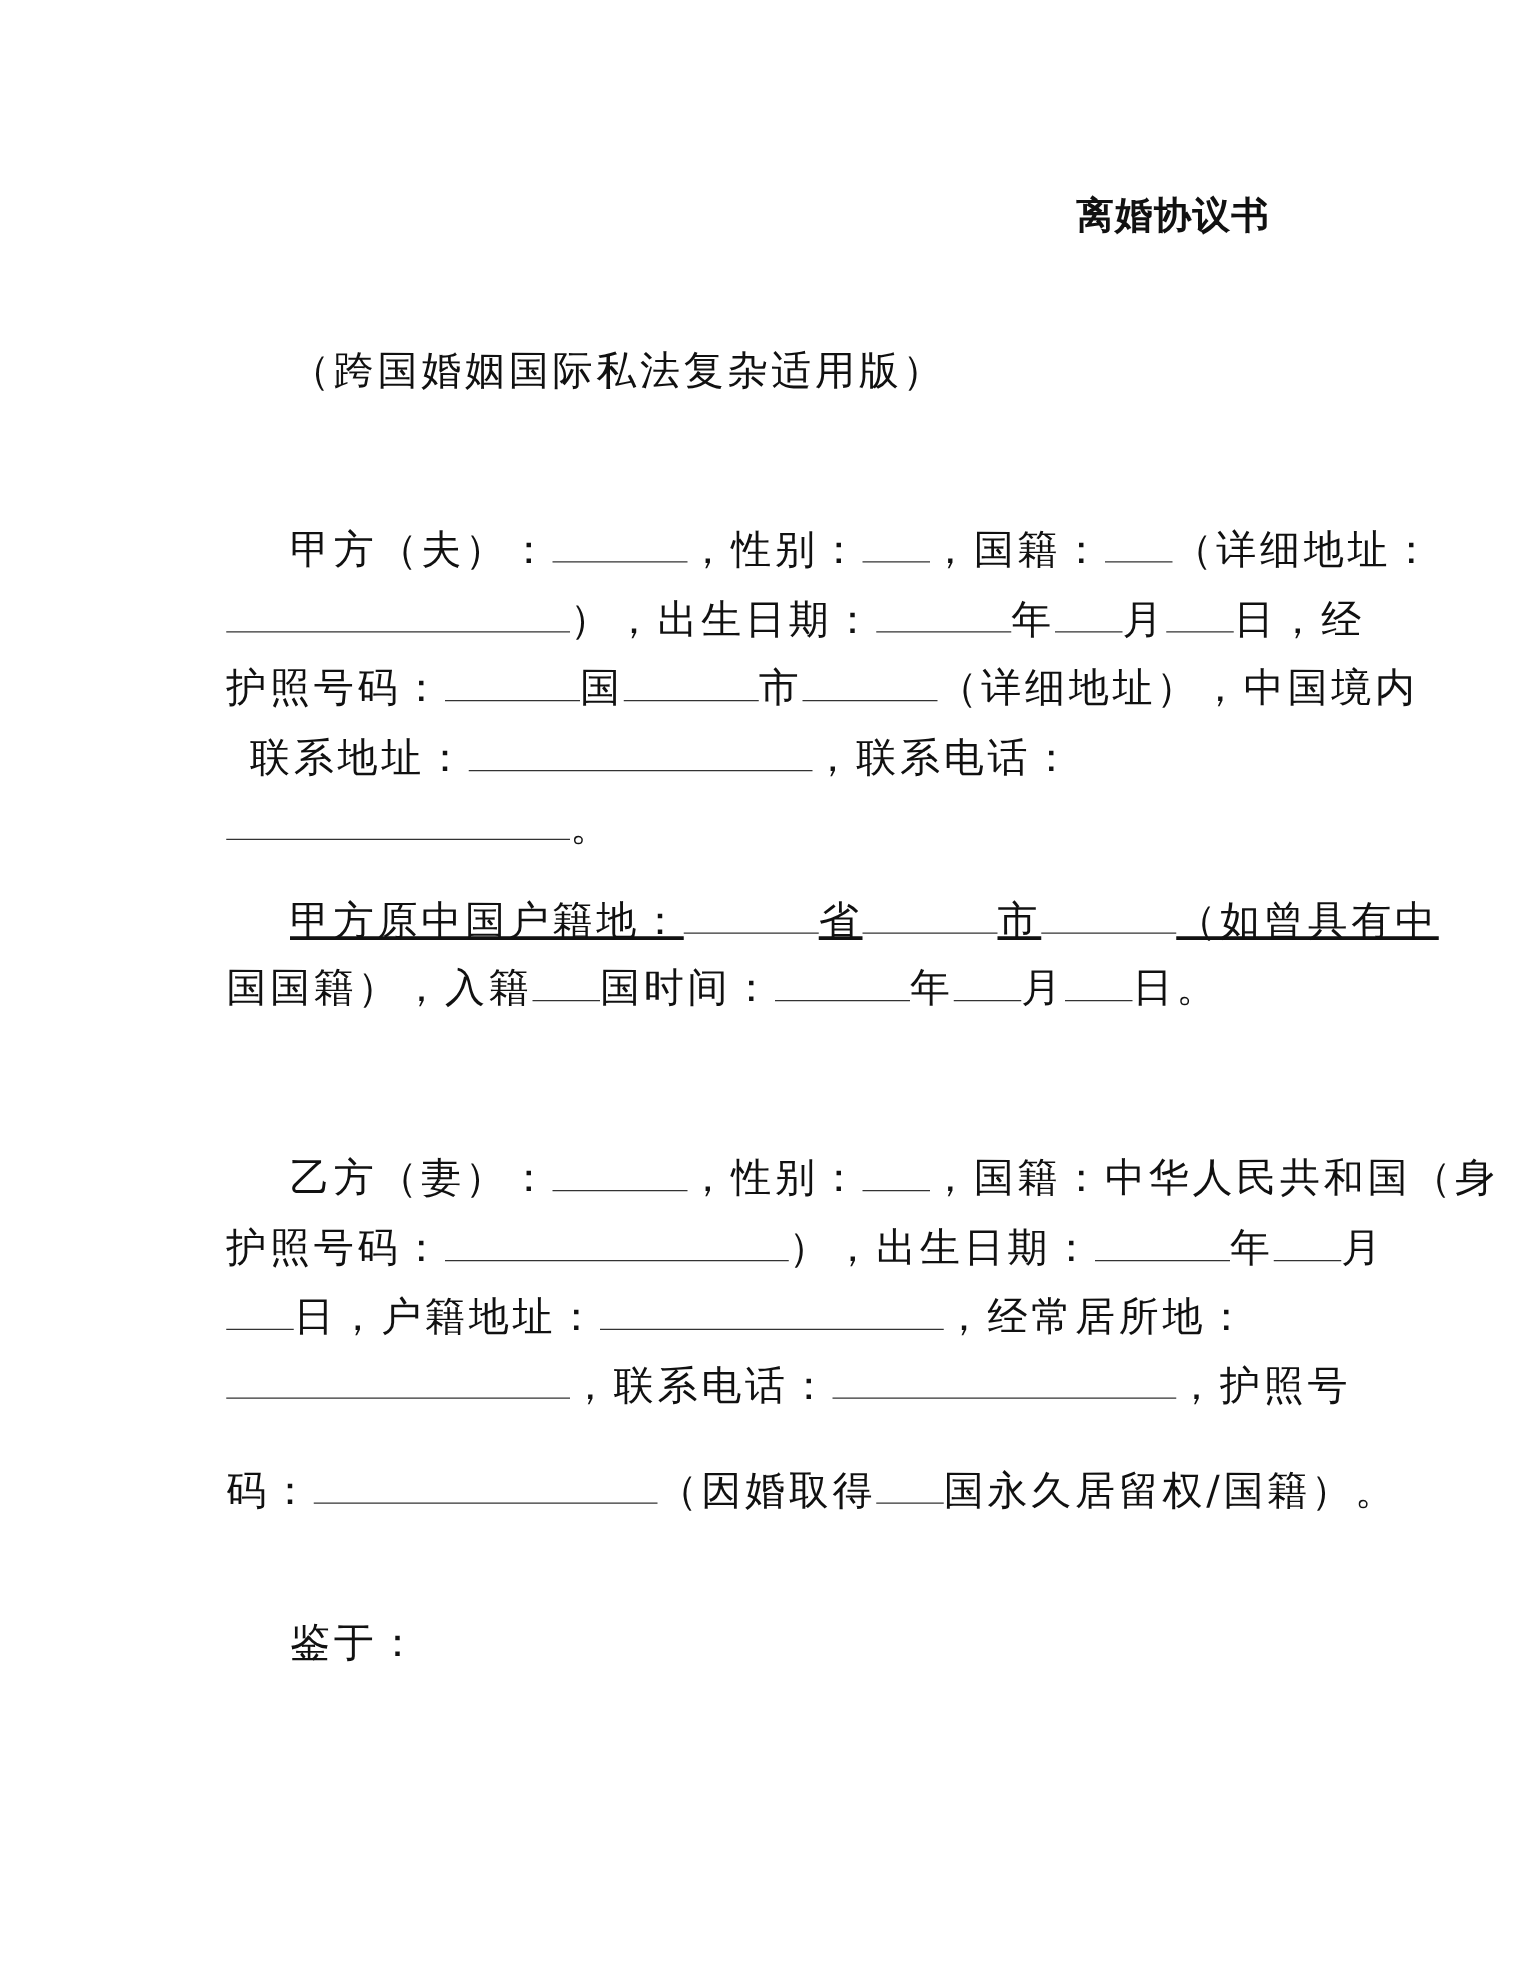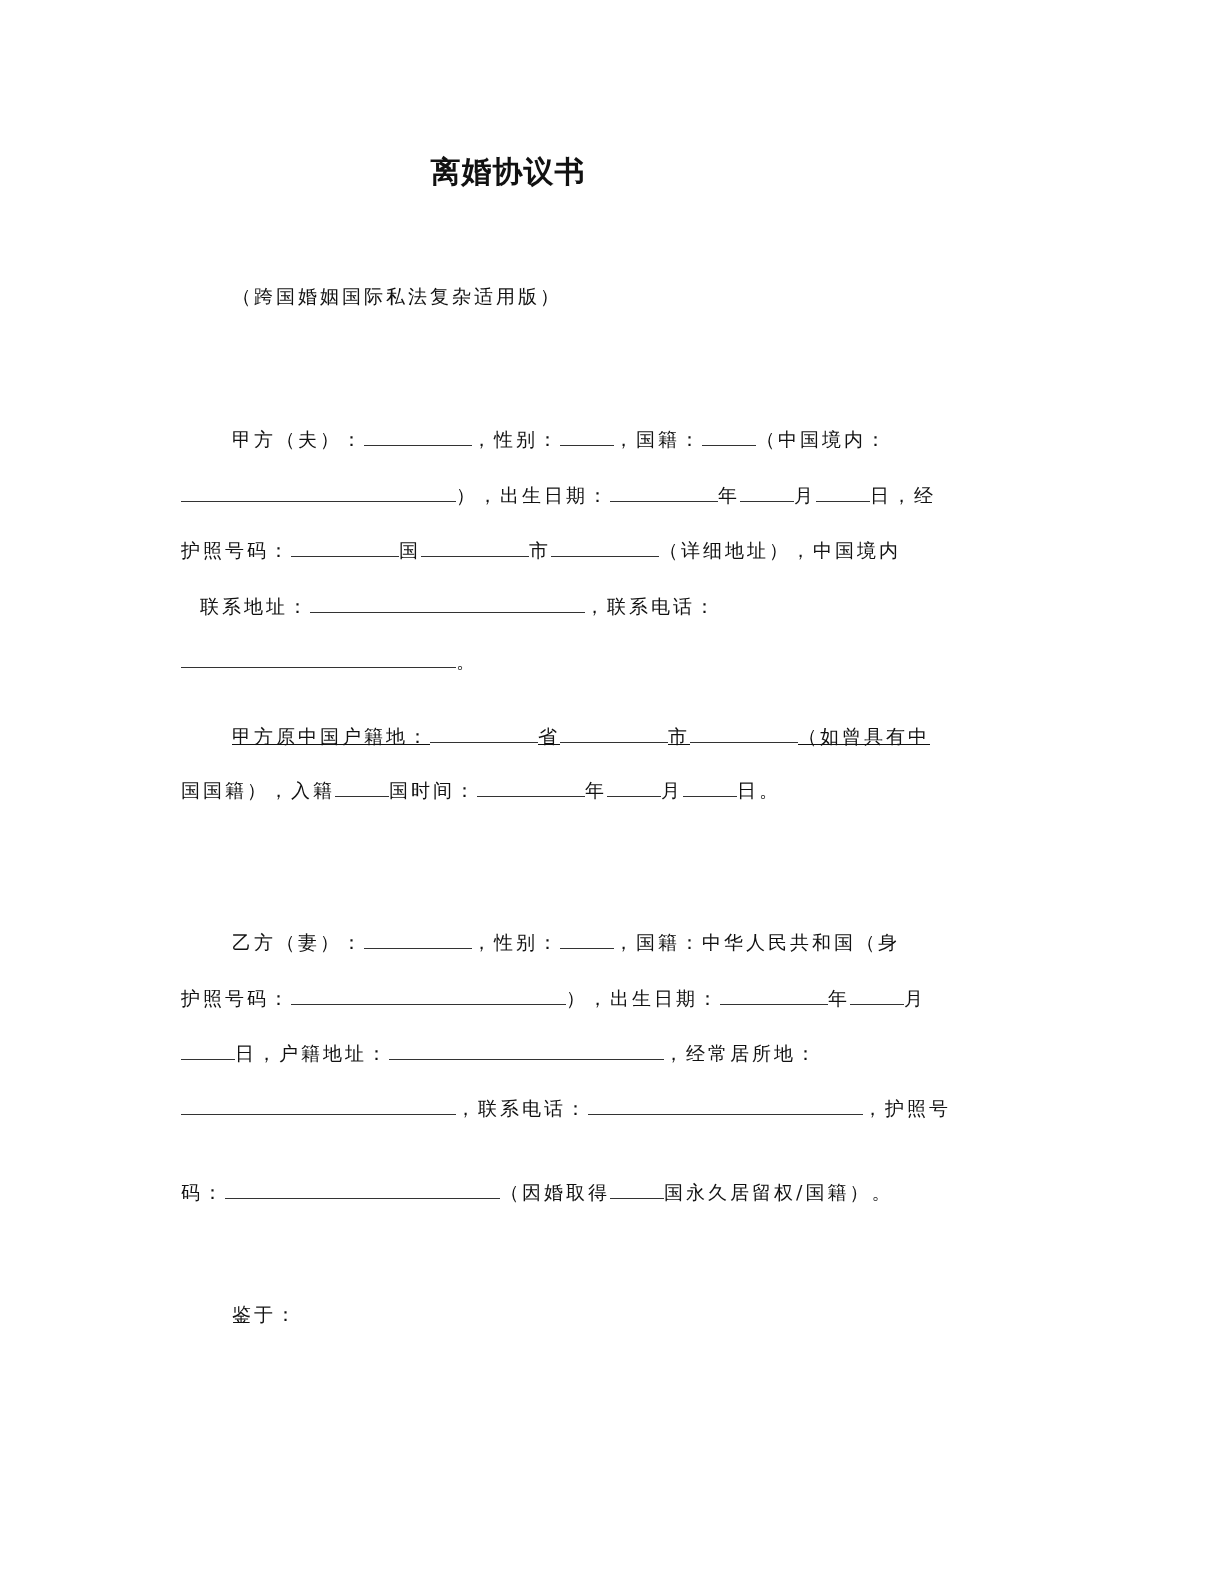--- a/index.html
+++ b/index.html
@@ -1,33 +1,33 @@
 <!DOCTYPE html>
 <html><head>
 <meta charset="utf-8">
 <style>
   html, body { margin:0; padding:0; background:#ffffff; }
   body { width:1224px; height:1584px; position:relative; overflow:hidden;
          font-family:"DejaVu Serif", "Liberation Serif", serif; color:#111; }
-  .title { position:absolute; left:0; width:1016px; top:152px; text-align:center;
+  .title { position:absolute; left:0; width:1016px; top:152px; text-align:right;
            font-size:30px; font-weight:bold; letter-spacing:1px;
            font-family:"DejaVu Sans", sans-serif; }
-  .line { position:absolute; left:181px; font-size:19px; white-space:nowrap; letter-spacing:3px; line-height:32px; }
+  .line { position:absolute; left:181px; font-size:32px; white-space:nowrap; letter-spacing:3px; line-height:32px; }
   .blank { display:inline-block; border-bottom:1px solid #333; height:22px; vertical-align:baseline; }
   .b8 { width:108px; } .b4 { width:54px; } .b20 { width:275px; }
 </style>
 </head>
 <body>
 
 <div class="title">离婚协议书</div>
 
 <div class="line" style="left:232px;top:280px;">（跨国婚姻国际私法复杂适用版）</div>
 
 <div class="line" style="left:232px;top:423px;">
-  <span>甲方（夫）：</span><span class="blank b8"></span><span>，性别：</span><span class="blank b4"></span><span>，国籍：</span><span class="blank b4"></span><span>（中国境内：</span>
+  <span>甲方（夫）：</span><span class="blank b8"></span><span>，性别：</span><span class="blank b4"></span><span>，国籍：</span><span class="blank b4"></span><span>（详细地址：</span>
 </div>
 <div class="line" style="top:479px;">
   <span class="blank b20"></span><span>），出生日期：</span><span class="blank b8"></span><span>年</span><span class="blank b4"></span><span>月</span><span class="blank b4"></span><span>日，经</span>
 </div>
 <div class="line" style="top:534px;">
   <span>护照号码：</span><span class="blank b8"></span><span>国</span><span class="blank b8"></span><span>市</span><span class="blank b8"></span><span>（详细地址），中国境内</span>
 </div>
 <div class="line" style="top:590px;margin-left:19px;">
   <span>联系地址：</span><span class="blank b20"></span><span>，联系电话：</span>
 </div>

